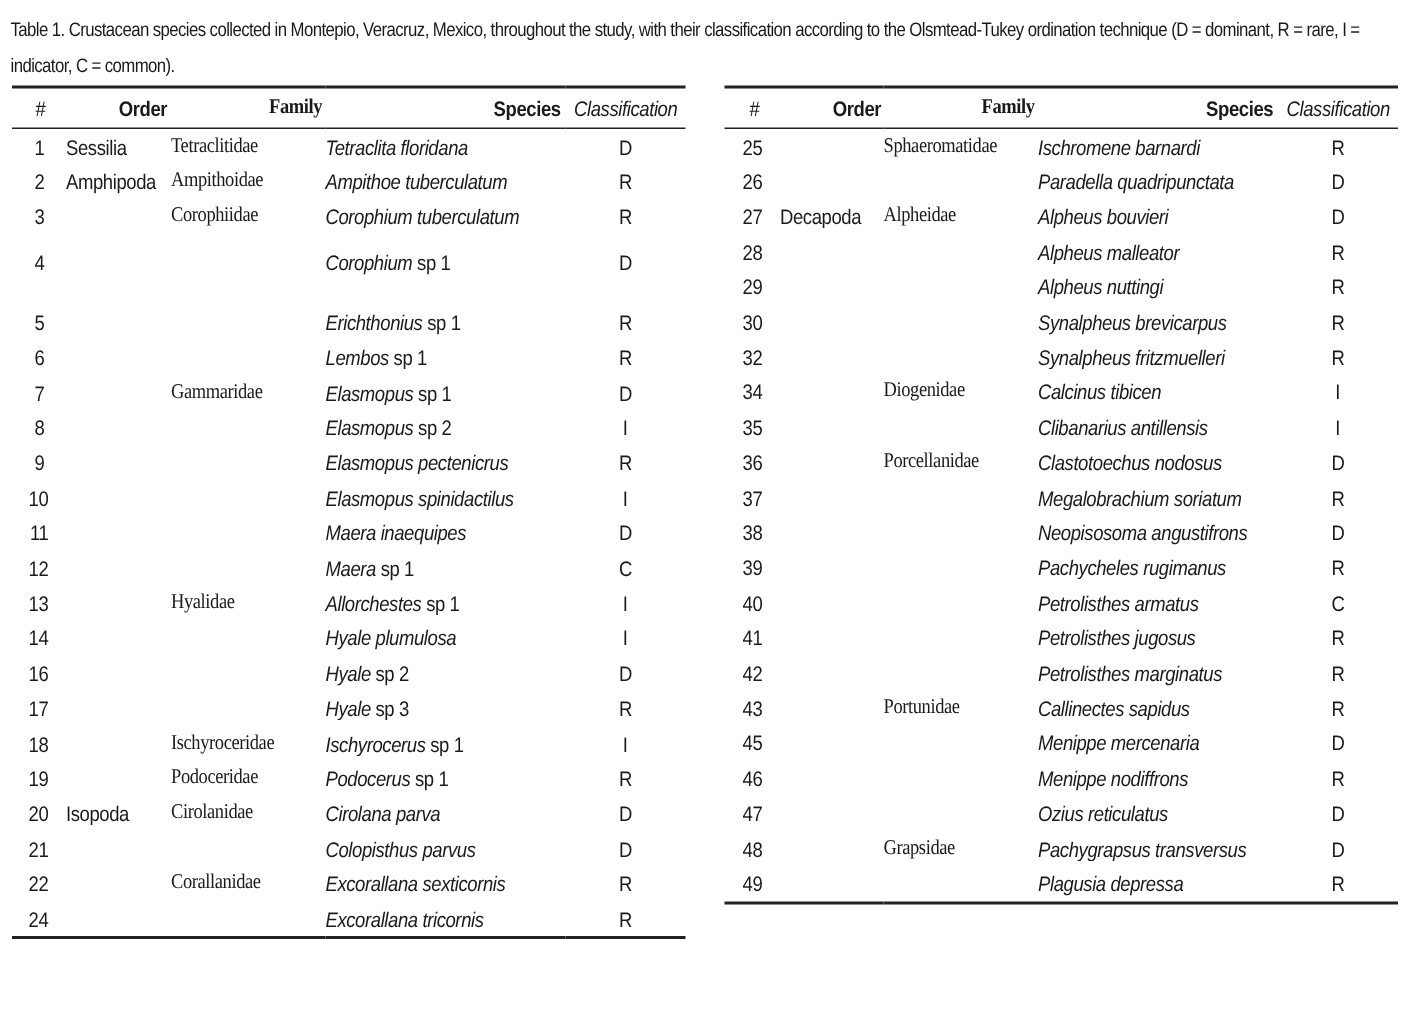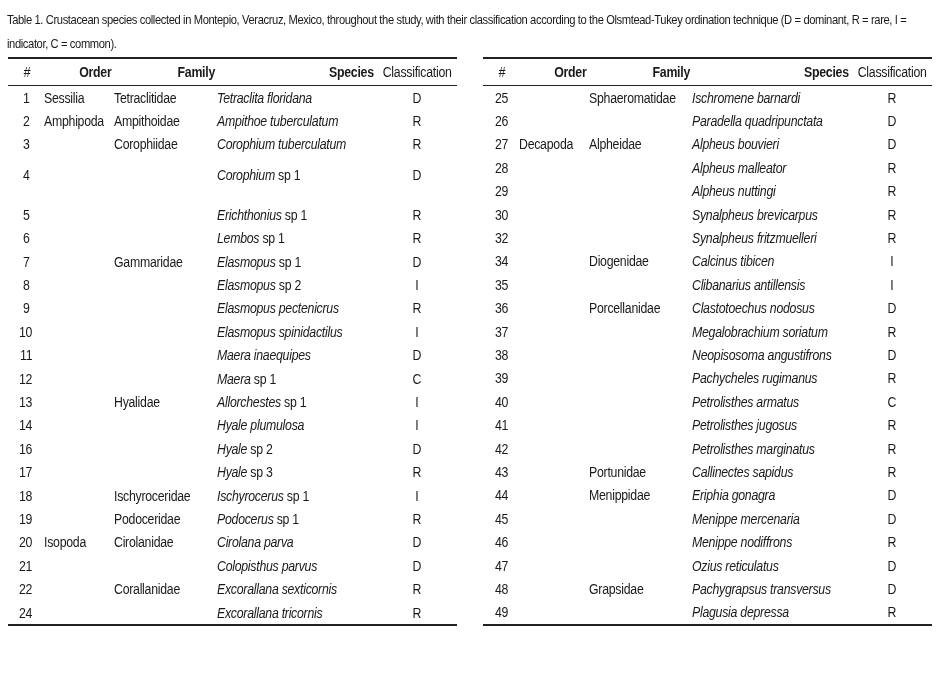--- a/index.html
+++ b/index.html
@@ -16,31 +16,31 @@
     position: absolute; top: 57px; border-collapse: collapse;
     font-size: 14px; letter-spacing: -0.3px;
   }
   .tbl.left { left: 8px; width: 449px; }
   .tbl.right { left: 483px; width: 449px; }
   .tbl thead th {
     font-weight: bold; height: 26px; padding: 0; vertical-align: middle;
     border-top: 2px solid #222; border-bottom: 1.5px solid #222;
     white-space: nowrap;
   }
-  .tbl thead th.cls { font-weight: normal; }
+  .tbl thead th.cls { font-weight: normal; font-style: italic; }
   .tbl thead th.num { font-weight: normal; font-style: italic; }
   .tbl tbody td { height: 23.4px; padding: 0; white-space: nowrap; vertical-align: middle; }
   .tbl tbody tr.gap td { height: 37px; vertical-align: middle; }
   .tbl tbody tr.gap td.push { padding-bottom: 10px; }
   .tbl tbody tr:last-child td { border-bottom: 2px solid #222; margin-top: 12px; }
   .c-num { width: 32px; text-align: left; padding-left: 2px !important; }
   .left .c-num { width: 34px; text-align: center; }
   .right .c-num { width: 36px; text-align: center; }
   .c-order { width: 70px; }
-  .c-fam { width: 104px; }
+  .c-fam { width: 104px; font-family: Liberation Serif, serif; }
   .c-sp { width: 160px; }
   .c-cls { width: 80px; text-align: center; }
   th.c-order, th.c-fam, th.c-sp { text-align: right; }
   .sp i { font-style: italic; }
   .narrow { display: inline-block; transform: scaleX(0.88); transform-origin: left center; }
   td.c-cls .narrow, th .narrow { transform-origin: center center; }
 </style>
 </head>
 <body>
 
@@ -338,27 +338,20 @@
         <td class="c-cls"><span class="narrow">R</span></td>
       </tr>
       <tr>
         <td class="c-num"><span class="narrow">43</span></td>
         <td class="c-order"><span class="narrow"></span></td>
         <td class="c-fam"><span class="narrow">Portunidae</span></td>
         <td class="c-sp sp"><span class="narrow"><i>Callinectes sapidus</i><span></span></span></td>
         <td class="c-cls"><span class="narrow">R</span></td>
       </tr>
       <tr>
-        <td class="c-num"><span class="narrow">44</span></td>
-        <td class="c-order"><span class="narrow"></span></td>
-        <td class="c-fam"><span class="narrow">Menippidae</span></td>
-        <td class="c-sp sp"><span class="narrow"><i>Eriphia gonagra</i><span></span></span></td>
-        <td class="c-cls"><span class="narrow">D</span></td>
-      </tr>
-      <tr>
         <td class="c-num"><span class="narrow">45</span></td>
         <td class="c-order"><span class="narrow"></span></td>
         <td class="c-fam"><span class="narrow"></span></td>
         <td class="c-sp sp"><span class="narrow"><i>Menippe mercenaria</i><span></span></span></td>
         <td class="c-cls"><span class="narrow">D</span></td>
       </tr>
       <tr>
         <td class="c-num"><span class="narrow">46</span></td>
         <td class="c-order"><span class="narrow"></span></td>
         <td class="c-fam"><span class="narrow"></span></td>

